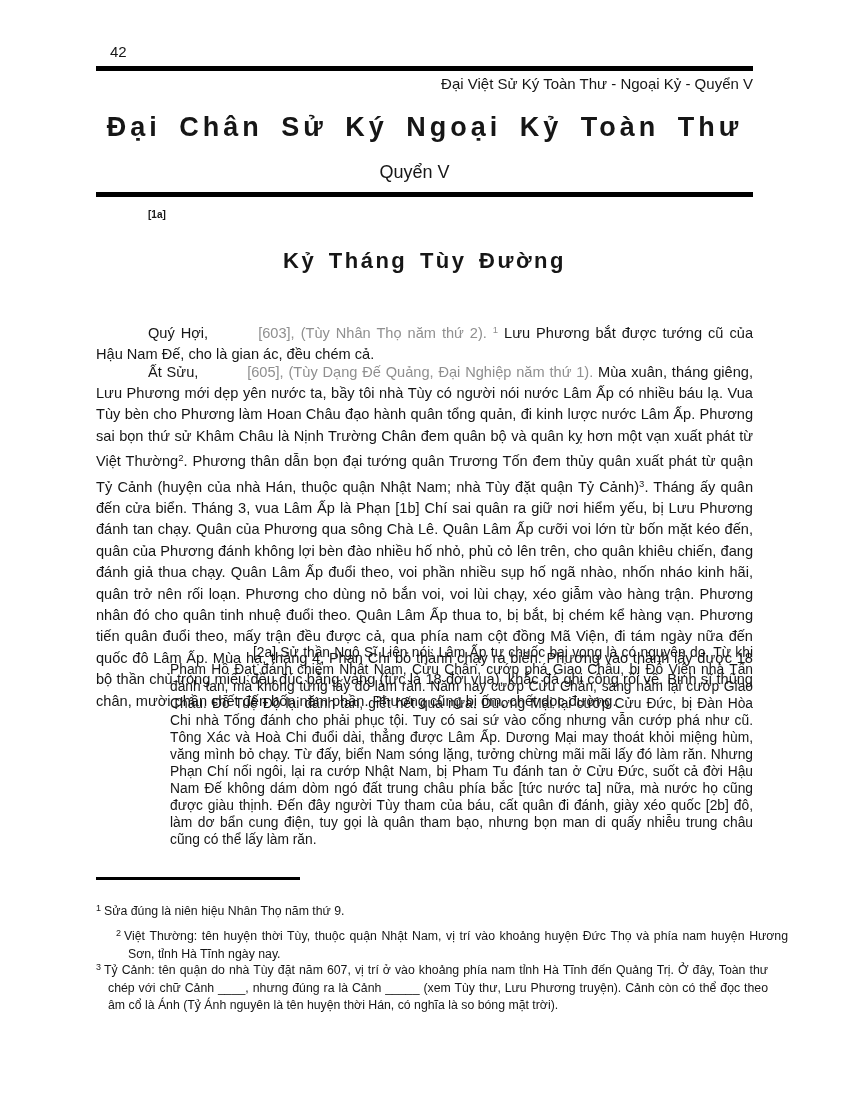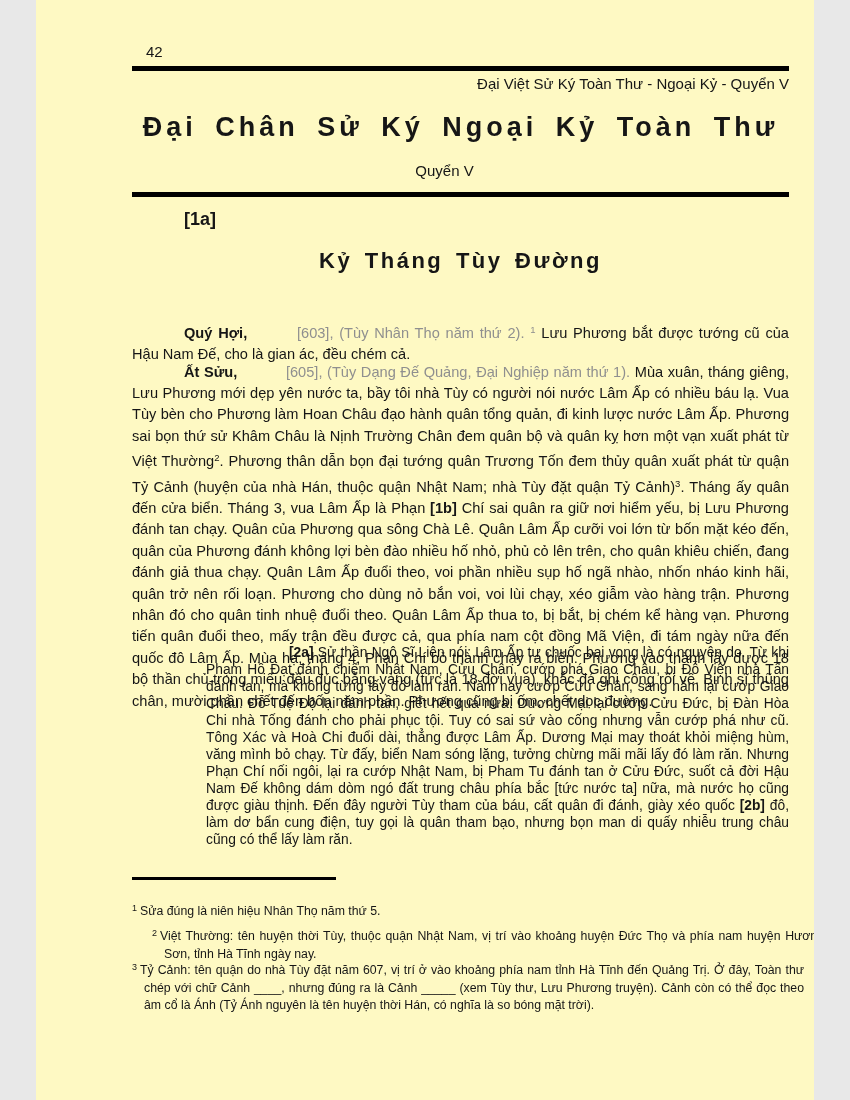--- a/index.html
+++ b/index.html
@@ -1,59 +1,59 @@
 <!DOCTYPE html>
 <html><head>
 <meta charset="utf-8">
 <style>
   html,body{margin:0;padding:0;background:#e8e8e8;}
   .page{
     position:relative;
-    width:778px;height:1100px;
-    background:#fef9c3;
+    width:850px;height:1100px;
+    background:#ffffff;
     font-family:"Liberation Sans", sans-serif;
     color:#161616;
     margin:0 auto;
     overflow:hidden;
   }
   .abs{position:absolute;}
   
   .hdr-row{left:96px;top:43px;width:657px;height:20px;font-size:15px;}
   .hdr-pagenum{position:absolute;left:14px;top:0;}
   .hdr-title{position:absolute;left:0;right:0;top:0;text-align:right;margin-top:32px;}
   .rule{background:#000;}
   .hdr-rule{left:96px;top:66px;width:657px;height:5px;}
   
   .doc-title{
     left:96px;top:112px;width:657px;
     text-align:center;font-size:27px;font-weight:bold;
     letter-spacing:4px;word-spacing:7px;
   }
-  .doc-subtitle{left:80px;top:162px;width:657px;text-align:center;font-size:15px;}
+  .doc-subtitle{left:86px;top:162px;width:657px;text-align:center;font-size:18px;}
   .title-rule{left:96px;top:192px;width:657px;height:5px;}
   
-  .folio-1a{left:148px;top:209px;font-size:18px;font-weight:bold;}
+  .folio-1a{left:148px;top:209px;font-size:10px;font-weight:bold;}
   .section-title{
     left:96px;top:248px;width:657px;text-align:center;
     font-size:22px;font-weight:bold;letter-spacing:2.5px;word-spacing:4px;
   }
   
   .body-par{
     left:96px;width:657px;
     font-size:14.6px;line-height:21.4px;
     text-align:justify;
   }
   .par-1{top:304px;text-indent:52px;}
   .par-2{top:347px;text-indent:52px;}
   .quote-par{
     left:170px;top:630px;width:583px;
     font-size:13.8px;line-height:17px;
     text-align:justify;text-indent:83px;
   }
-  .sg-b{font-weight:bold;}
+  .sg-b{font-weight:normal;}
   .sg-g{color:#8f8f8f;margin-left:44px;}
   .sg-sup{font-size:9.5px;vertical-align:5px;letter-spacing:0;}
   .sg-supg{font-size:9.5px;vertical-align:5px;color:#8f8f8f;}
   
   .fn-rule{left:96px;top:877px;width:204px;height:3px;}
   .footnote{
     left:96px;width:660px;
     font-size:12.3px;line-height:17.2px;
     padding-left:12px;text-indent:-12px;
     text-align:justify;
@@ -84,21 +84,21 @@
 
   <p class="abs body-par par-1"><span class="sg-b">Quý Hợi,</span><span> </span><span class="sg-g">[603], (Tùy Nhân Thọ năm thứ 2).</span><span> </span><span class="sg-supg">1</span><span> Lưu Phương bắt được tướng cũ của Hậu Nam Đế, cho là gian ác, đều chém cả.</span></p>
 
   <p class="abs body-par par-2"><span class="sg-b">Ất Sửu,</span><span> </span><span class="sg-g">[605], (Tùy Dạng Đế Quảng, Đại Nghiệp năm thứ 1).</span><span>  Mùa xuân, tháng giêng, Lưu Phương mới dẹp yên nước ta, bầy tôi nhà Tùy có người nói nước Lâm Ấp có nhiều báu lạ.  Vua Tùy bèn cho Phương làm Hoan Châu đạo hành quân tổng quản, đi kinh lược nước Lâm Ấp.  Phương sai bọn thứ sử Khâm Châu là Nịnh Trường Chân đem quân bộ và quân kỵ hơn một vạn xuất phát từ Việt Thường</span><span class="sg-sup">2</span><span>.  Phương thân dẫn bọn đại tướng quân Trương Tốn đem thủy quân xuất phát từ quận Tỷ Cảnh (huyện của nhà Hán, thuộc quận Nhật Nam; nhà Tùy đặt quận Tỷ Cảnh)</span><span class="sg-sup">3</span><span>.  Tháng ấy quân đến cửa biển.  Tháng 3, vua Lâm Ấp là Phạn </span><span class="sg-b">[1b]</span><span> Chí sai quân ra giữ nơi hiểm yếu, bị Lưu Phương đánh tan chạy.  Quân của Phương qua sông Chà Lê.  Quân Lâm Ấp cưỡi voi lớn từ bốn mặt kéo đến, quân của Phương đánh không lợi bèn đào nhiều hố nhỏ, phủ cỏ lên trên, cho quân khiêu chiến, đang đánh giả thua chạy.  Quân Lâm Ấp đuổi theo, voi phần nhiều sụp hố ngã nhào, nhốn nháo kinh hãi, quân trở nên rối loạn.  Phương cho dùng nỏ bắn voi, voi lùi chạy, xéo giẫm vào hàng trận.  Phương nhân đó cho quân tinh nhuệ đuổi theo.  Quân Lâm Ấp thua to, bị bắt, bị chém kể hàng vạn.  Phương tiến quân đuổi theo, mấy trận đều được cả, qua phía nam cột đồng Mã Viện, đi tám ngày nữa đến quốc đô Lâm Ấp.  Mùa hạ, tháng 4, Phạn Chí bỏ thành chạy ra biển.  Phương vào thành lấy được 18 bộ thần chủ trong miếu đều đúc bằng vàng (tức là 18 đời vua), khắc đá ghi công rồi về.  Binh sĩ thũng chân, mười phần chết đến bốn năm phần.  Phương cũng bị ốm, chết dọc đường.</span></p>
 
   <p class="abs quote-par"><span class="sg-b">[2a]</span><span> Sử thần Ngô Sĩ Liên nói: Lâm Ấp tự chuốc bại vong là có nguyên do.  Từ khi Phạm Hồ Đạt đánh chiếm Nhật Nam, Cửu Chân, cướp phá Giao Châu, bị Đỗ Viện nhà Tấn đánh tan, mà không từng lấy đó làm răn.  Năm nay cướp Cửu Chân, sang năm lại cướp Giao Châu.  Đỗ Tuệ Độ lại đánh tan, giết hết quá nửa.  Dương Mại lại cướp Cửu Đức, bị Đàn Hòa Chi nhà Tống đánh cho phải phục tội.  Tuy có sai sứ vào cống nhưng vẫn cướp phá như cũ.  Tông Xác và Hoà Chi đuổi dài, thẳng được Lâm Ấp.  Dương Mại may thoát khỏi miệng hùm, văng mình bỏ chạy.  Từ đấy, biển Nam sóng lặng, tưởng chừng mãi mãi lấy đó làm răn.  Nhưng Phạn Chí nối ngôi, lại ra cướp Nhật Nam, bị Pham Tu đánh tan ở Cửu Đức, suốt cả đời Hậu Nam Đế không dám dòm ngó đất trung châu phía bắc [tức nước ta] nữa, mà nước họ cũng được giàu thịnh.  Đến đây người Tùy tham của báu, cất quân đi đánh, giày xéo quốc </span><span class="sg-b">[2b]</span><span> đô, làm dơ bẩn cung điện, tuy gọi là quân tham bạo, nhưng bọn man di quấy nhiễu trung châu cũng có thể lấy làm răn.</span></p>
 
   <div class="abs rule fn-rule"></div>
 
   <p class="abs footnote fn-1">
-    <span class="fn-num">1</span><span>Sửa đúng là niên hiệu Nhân Thọ năm thứ 5.</span>
+    <span class="fn-num">1</span><span>Sửa đúng là niên hiệu Nhân Thọ năm thứ 9.</span>
   </p>
   <p class="abs footnote fn-2">
     <span class="fn-num">2</span><span>Việt Thường: tên huyện thời Tùy, thuộc quận Nhật Nam, vị trí vào khoảng huyện Đức Thọ và phía nam huyện Hương Sơn, tỉnh Hà Tĩnh ngày nay.</span>
   </p>
   <p class="abs footnote fn-3">
     <span class="fn-num">3</span><span>Tỷ Cảnh: tên quận do nhà Tùy đặt năm 607, vị trí ở vào khoảng phía nam tỉnh Hà Tĩnh đến Quảng Trị.  Ở đây, Toàn thư chép với chữ Cảnh ____, nhưng đúng ra là Cảnh _____ (xem Tùy thư, Lưu Phương truyện).  Cảnh còn có thể đọc theo âm cổ là Ánh (Tỷ Ánh nguyên là tên huyện thời Hán, có nghĩa là so bóng mặt trời).</span>
   </p>
 
 </div>
 

